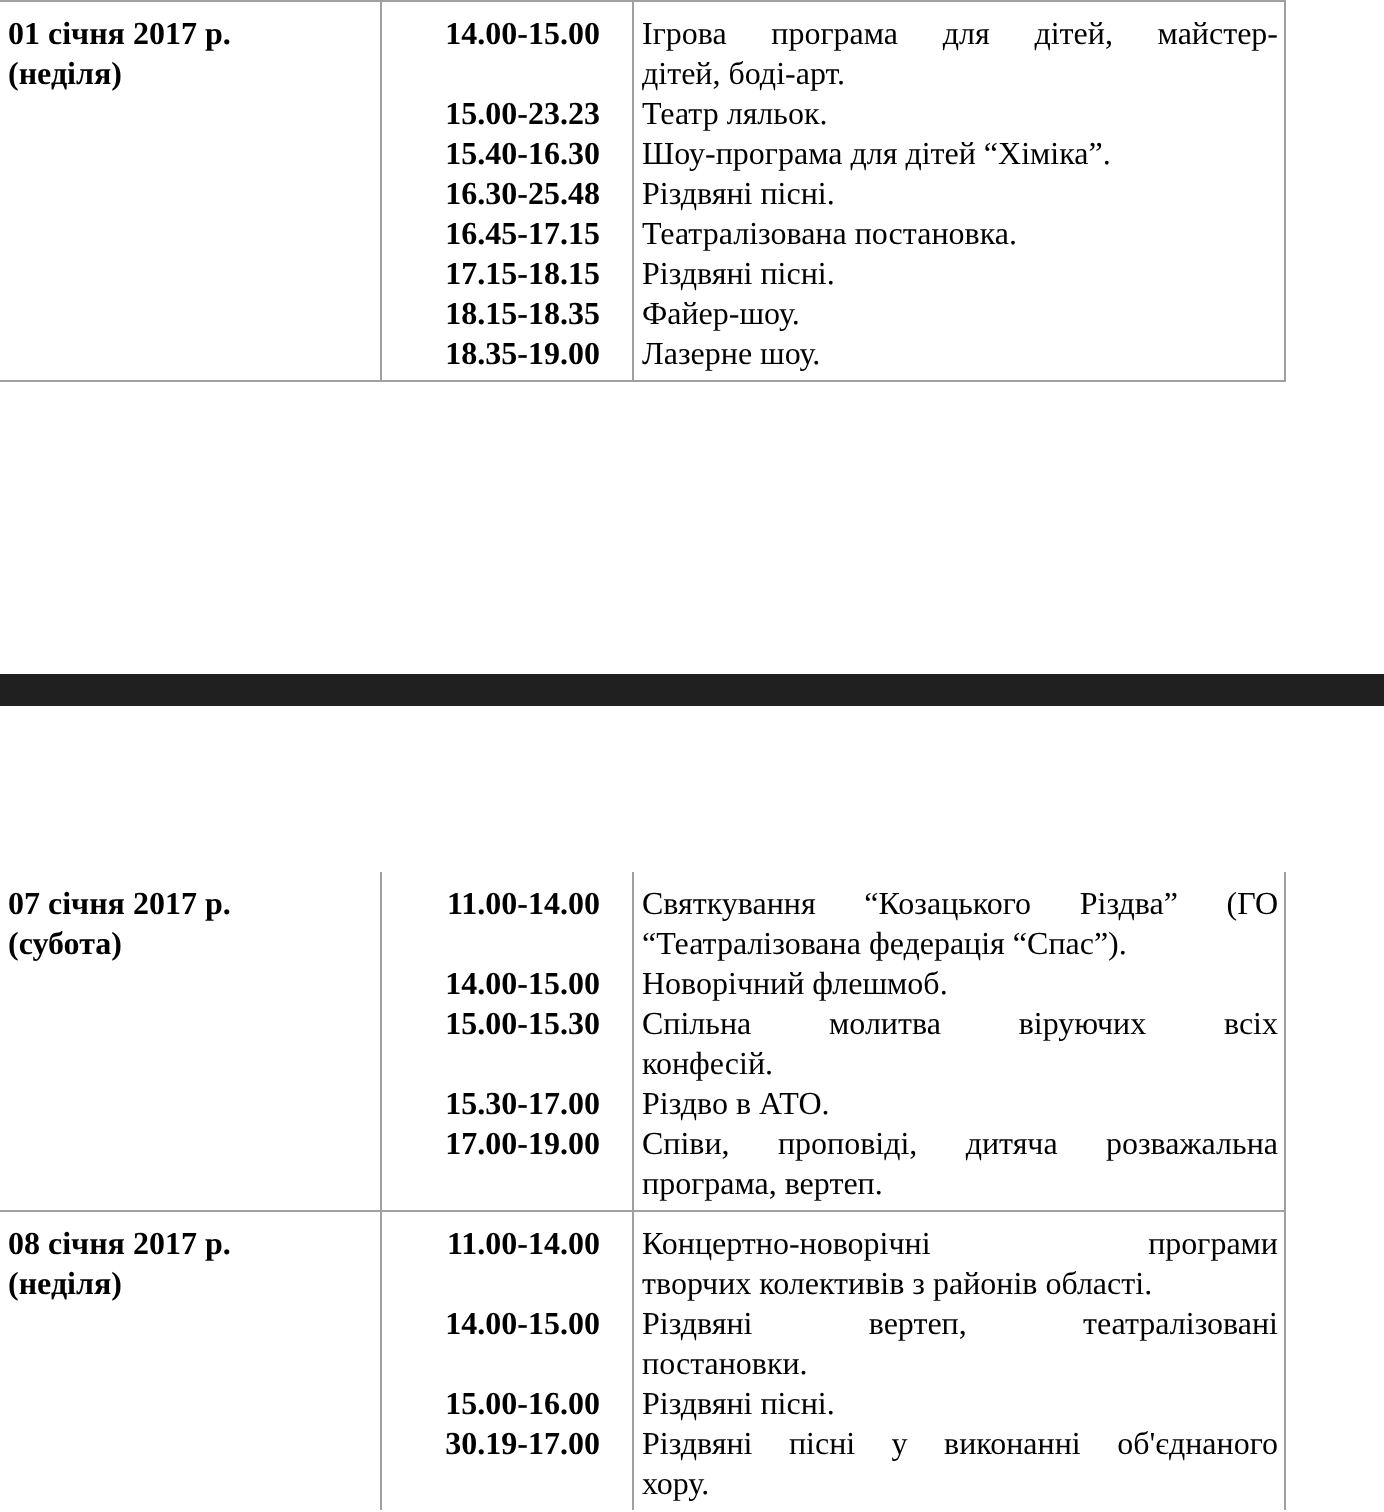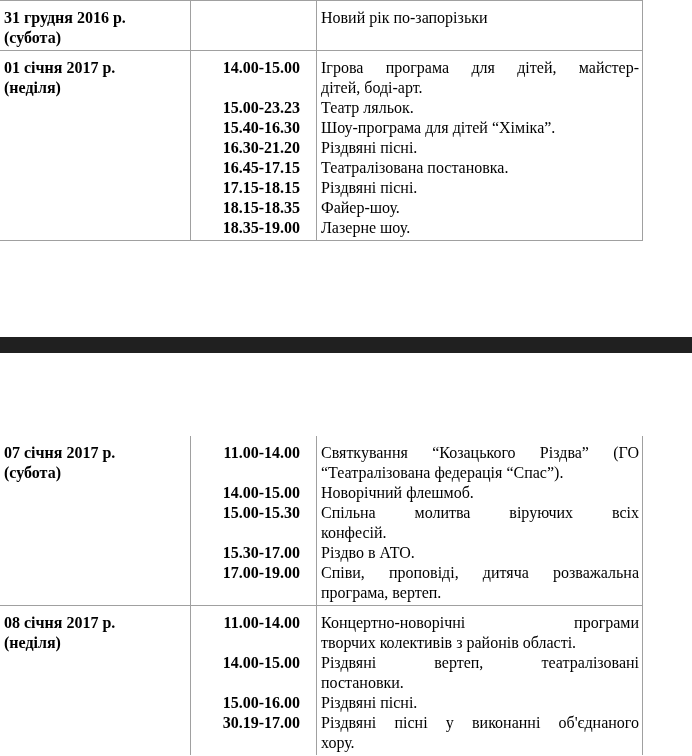--- a/index.html
+++ b/index.html
@@ -20,44 +20,31 @@
   .band { position: absolute; left: 0; top: 337px; width: 692px; height: 16px; background: #202020; }
   #t1 { top: 0; }
   #t2 { top: 436px; }
   .spacer { display:block; height: 20px; }
 </style>
 </head>
 <body>
 
 <table class="sched" id="t1">
   <tbody>
-      <tr class="row bordered-top">
-        <td class="c-date">
-          <span class="date-line">31 грудня 2016 р.</span>
-          <span class="date-line">(субота)</span>
-        </td>
-        <td class="c-time">
-          <span class="time-line">&nbsp;</span>
-        </td>
-        <td class="c-desc">
-          <span class="desc-line">Новий рік по-запорізьки</span>
-          <span class="spacer"></span>
-        </td>
-      </tr>
       <tr class="row bordered-top bordered-bottom">
         <td class="c-date">
           <span class="date-line">01 січня 2017 р.</span>
           <span class="date-line">(неділя)</span>
         </td>
         <td class="c-time">
           <span class="time-line">14.00-15.00</span>
           <span class="time-line">&nbsp;</span>
           <span class="time-line">15.00-23.23</span>
           <span class="time-line">15.40-16.30</span>
-          <span class="time-line">16.30-21.20</span>
+          <span class="time-line">16.30-25.48</span>
           <span class="time-line">16.45-17.15</span>
           <span class="time-line">17.15-18.15</span>
           <span class="time-line">18.15-18.35</span>
           <span class="time-line">18.35-19.00</span>
         </td>
         <td class="c-desc">
           <span class="desc-line just-last">Ігрова програма для дітей, майстер-</span>
           <span class="desc-line">дітей, боді-арт.</span>
           <span class="desc-line">Театр ляльок.</span>
           <span class="desc-line">Шоу-програма для дітей “Хіміка”.</span>

